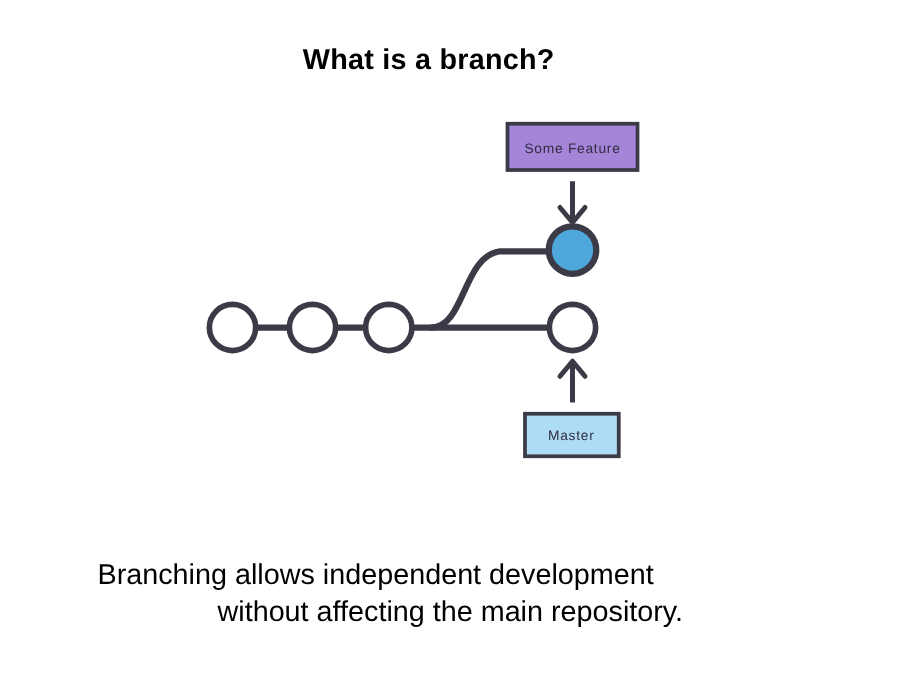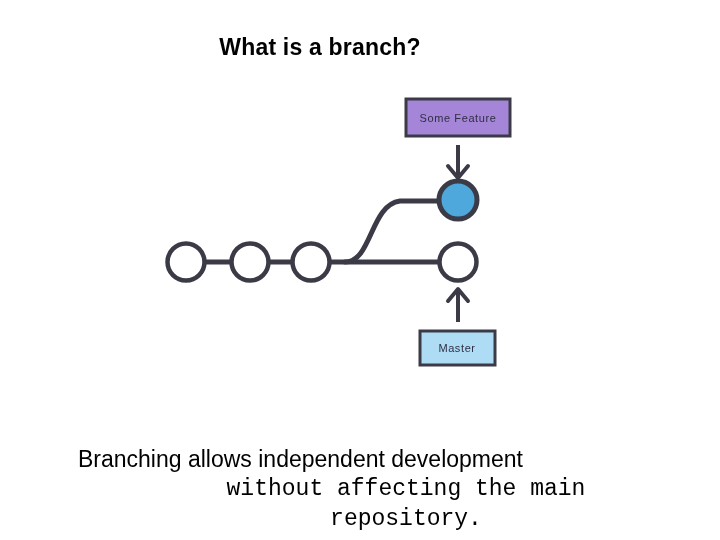--- a/index.html
+++ b/index.html
@@ -22,20 +22,21 @@
     left: 0;
     top: 34px;
     width: 640px;
     text-align: center;
     font-family: "Liberation Sans", sans-serif;
     font-size: 23px;
     font-weight: bold;
     color: #000000;
     letter-spacing: 0.2px;
     white-space: nowrap;
+    padding-left: 23px;
   }
 
   
   #diagram {
     position: absolute;
     left: 0;
     top: 0;
     width: 720px;
     height: 540px;
   }
@@ -53,21 +54,21 @@
     left: 78px;
     top: 444px;
     width: 560px;
     font-family: "Liberation Sans", sans-serif;
     font-size: 23px;
     font-weight: normal;
     color: #000000;
     line-height: 30px;
   }
   #caption .line1 { display: block; text-align: left; }
-  #caption .line2 { display: block; text-align: center; padding-left: 96px; font-family: Liberation Mono, monospace; }
+  #caption .line2 { display: block; text-align: left; padding-left: 96px; }
 </style>
 </head>
 <body>
 
 <div id="slide">
 
   <div id="title">What is a branch?</div>
 
   <svg id="diagram" viewBox="0 0 720 540">
 

